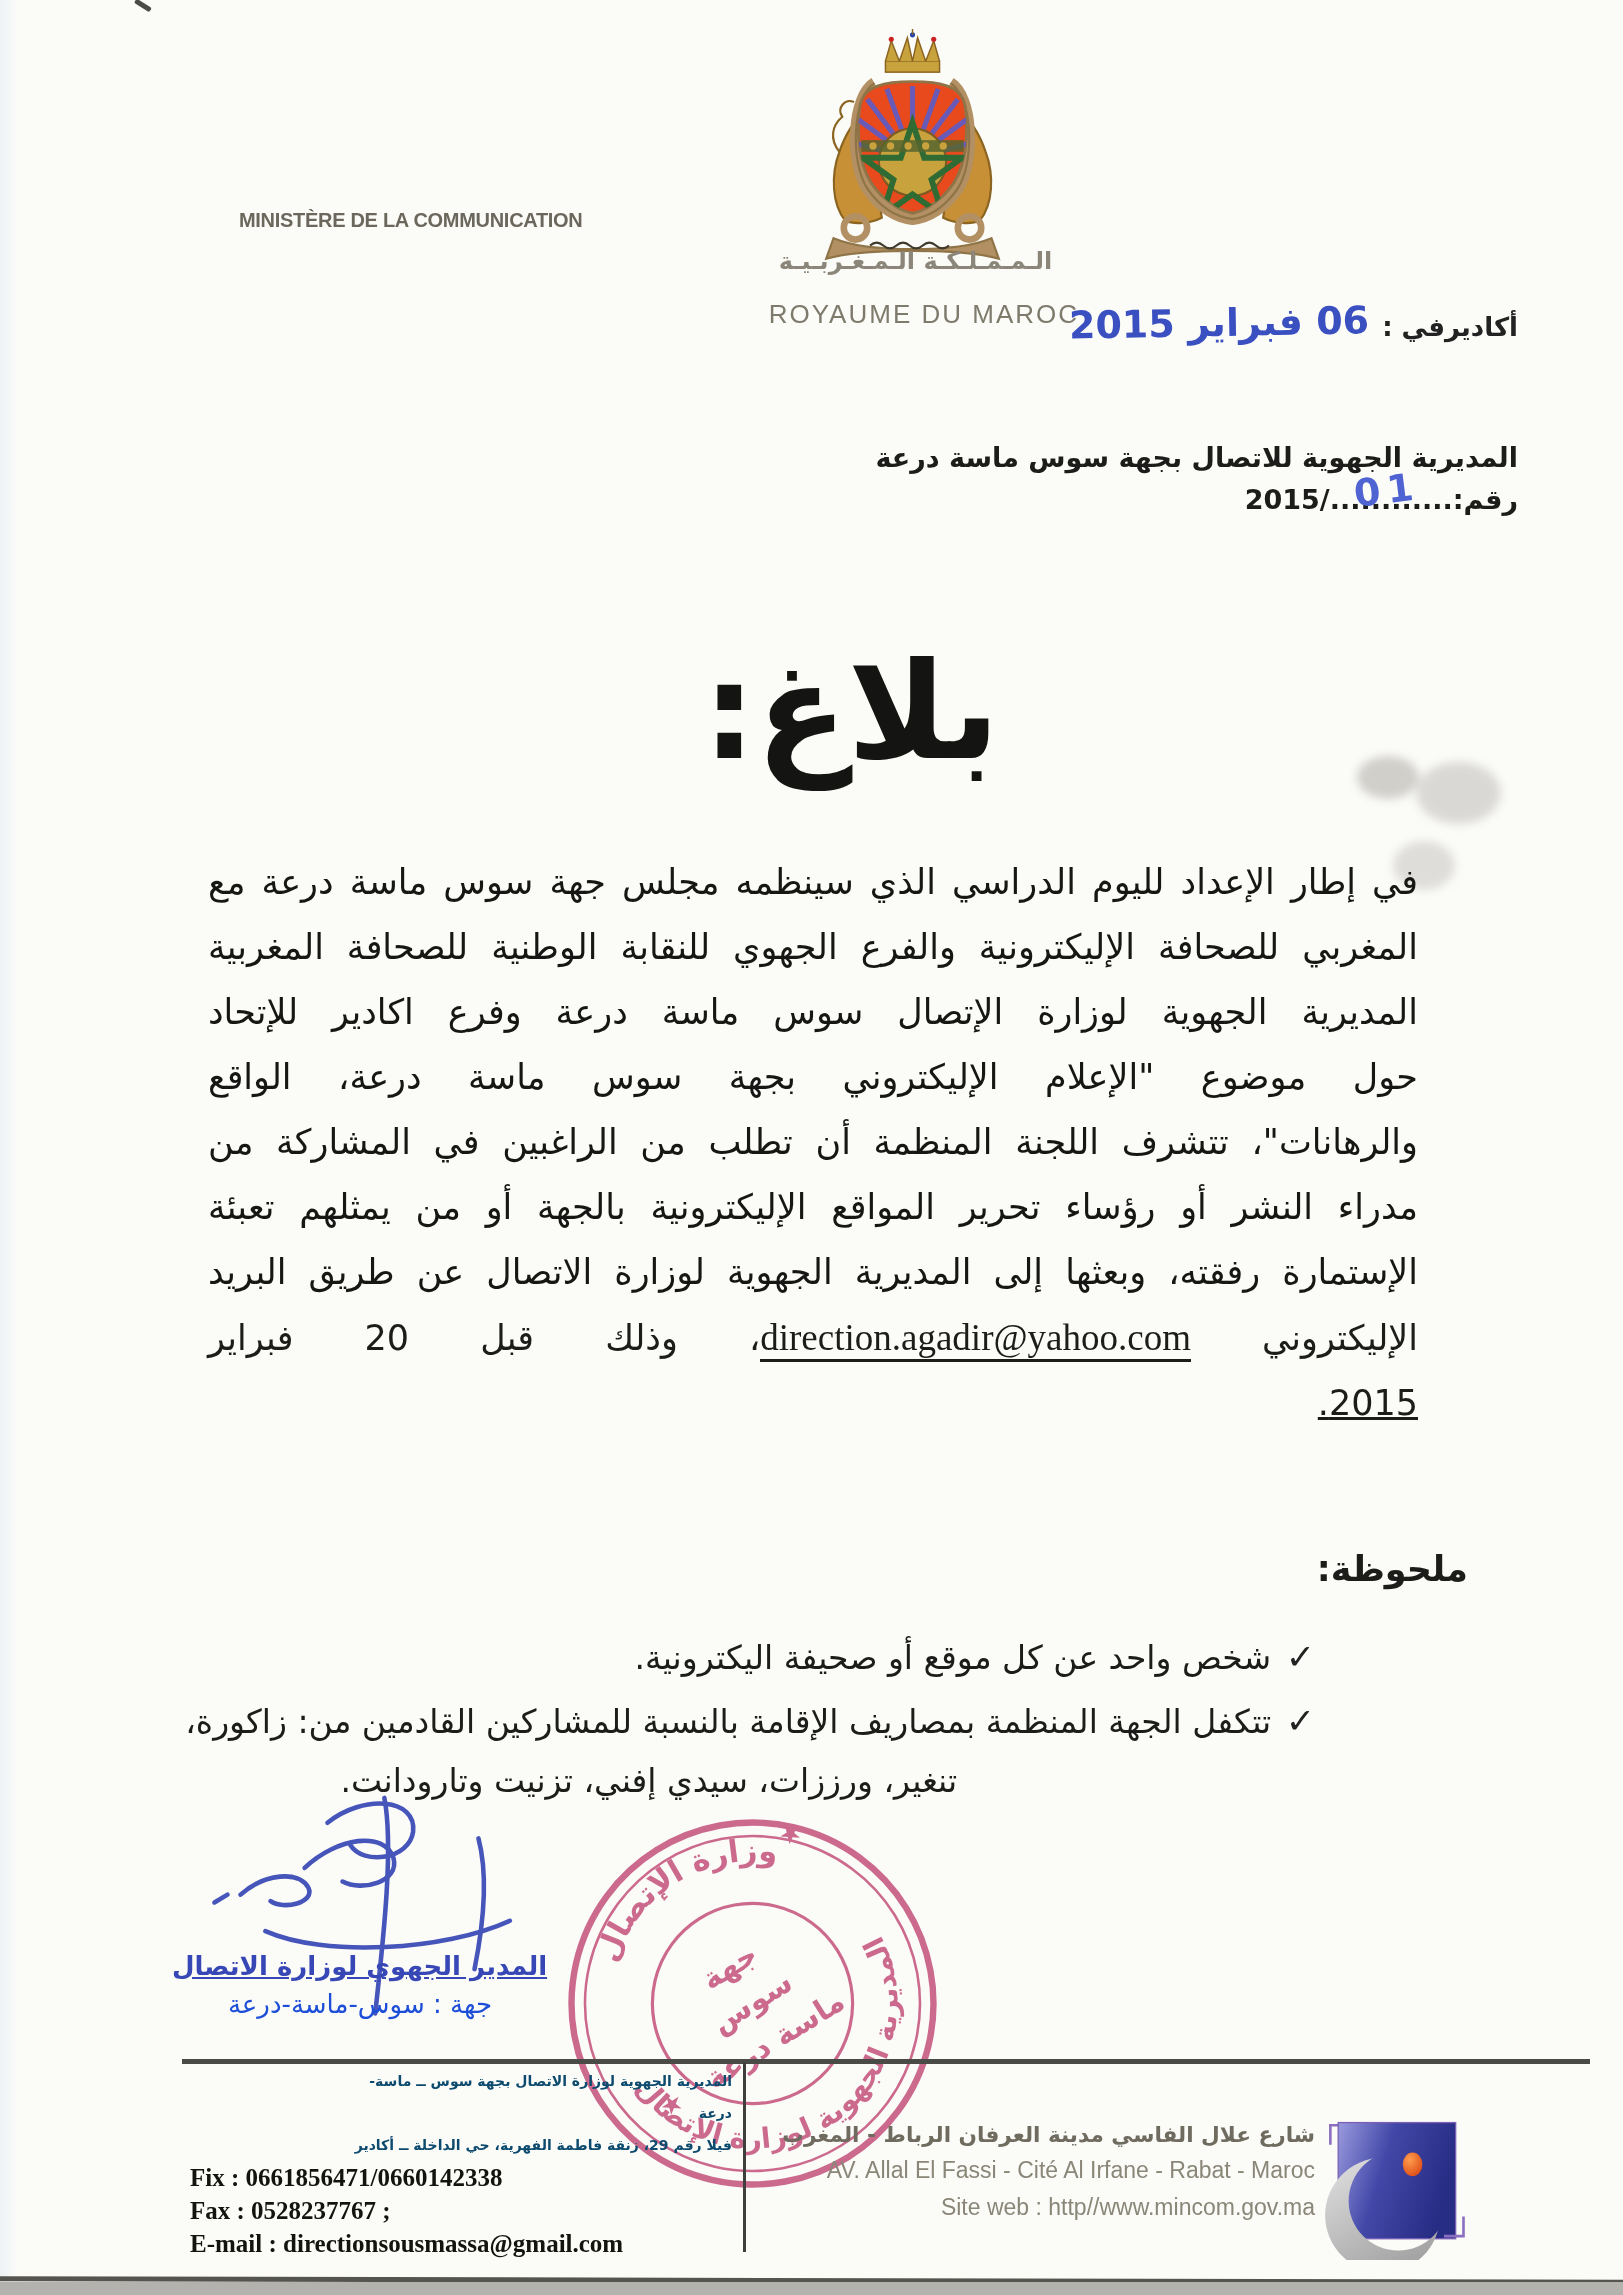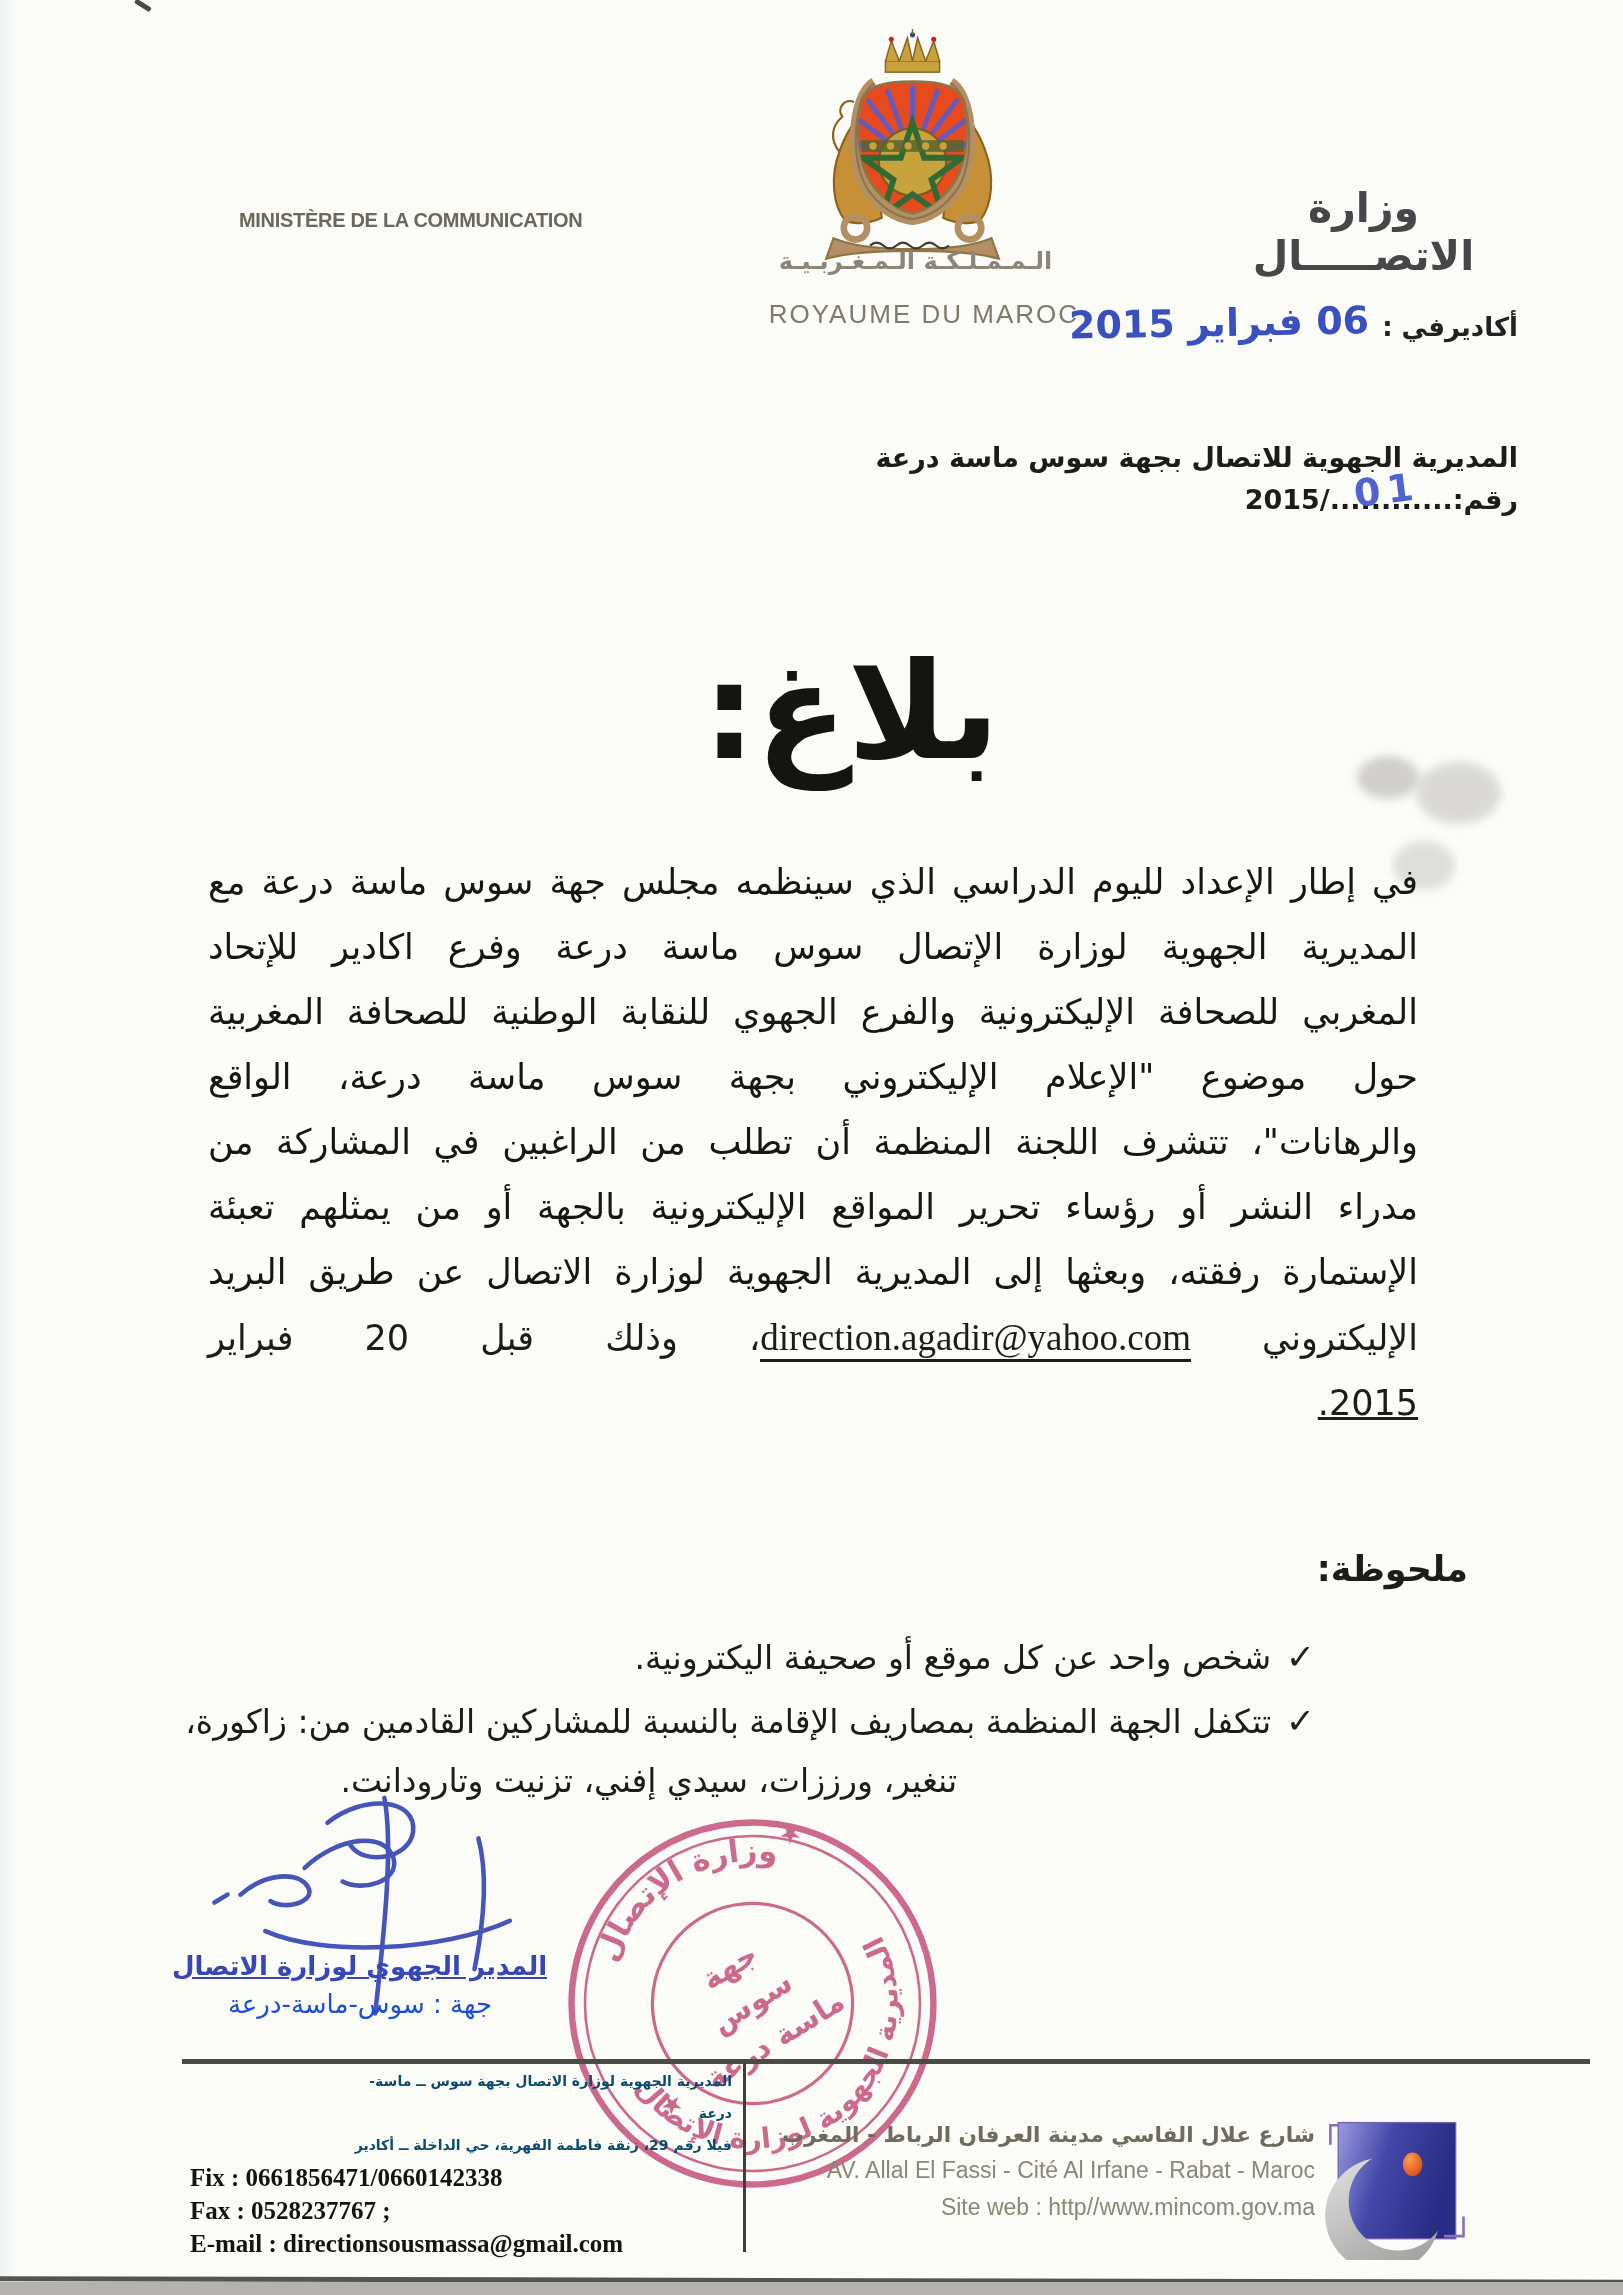--- a/index.html
+++ b/index.html
@@ -146,21 +146,20 @@
     <g>
       <circle cx="92" cy="272" r="16" fill="none" stroke="#b29063" stroke-width="9"></circle>
       <circle cx="248" cy="272" r="16" fill="none" stroke="#b29063" stroke-width="9"></circle>
       <path d="M62,286 C110,306 230,306 278,286 L288,314 C236,300 104,300 52,314 Z" fill="#b29063" stroke="#8f7448" stroke-width="3"></path>
       <path d="M112,296 q9,-8 18,0 q9,8 18,0 q9,-8 18,0 q9,8 18,0 q9,-8 18,0 q9,8 18,0" fill="none" stroke="#3f3a2c" stroke-width="3"></path>
     </g>
   </svg>
 
   <div class="abs kingdom-ar" dir="rtl">الـمـمـلـكـة الـمـغـربـيـة</div>
   <div class="abs kingdom-fr">ROYAUME DU MAROC</div>
-  <div class="abs min-ar" dir="rtl">وزارة الاتصـــــال</div>
 
   <div class="abs date-line">
     <span class="date-label">أكاديرفي :</span>
     <span class="date-stamp">06 فبراير 2015</span>
   </div>
 
   <div class="abs dir-line">المديرية الجهوية للاتصال بجهة سوس ماسة درعة</div>
 
   <div class="abs ref-line">
     <span>رقم:</span><span>............</span><span>/2015</span>
@@ -169,22 +168,22 @@
 
   <div class="abs doc-title">بلاغ:</div>
 
   <div class="abs smudge sm1"></div>
   <div class="abs smudge sm2"></div>
   <div class="abs smudge sm3"></div>
   <div class="abs slash-mark"></div>
 
   <div class="abs body-block">
     <div class="bl">في إطار الإعداد لليوم الدراسي الذي سينظمه مجلس جهة سوس ماسة درعة مع</div>
+    <div class="bl">المغربي للصحافة الإليكترونية والفرع الجهوي للنقابة الوطنية للصحافة المغربية</div>
     <div class="bl">المديرية الجهوية لوزارة الإتصال سوس ماسة درعة وفرع اكادير للإتحاد</div>
-    <div class="bl">المغربي للصحافة الإليكترونية والفرع الجهوي للنقابة الوطنية للصحافة المغربية</div>
     <div class="bl">حول موضوع "الإعلام الإليكتروني بجهة سوس ماسة درعة، الواقع</div>
     <div class="bl">والرهانات"، تتشرف اللجنة المنظمة أن تطلب من الراغبين في المشاركة من</div>
     <div class="bl">مدراء النشر أو رؤساء تحرير المواقع الإليكترونية بالجهة أو من يمثلهم تعبئة</div>
     <div class="bl">الإستمارة رفقته، وبعثها إلى المديرية الجهوية لوزارة الاتصال عن طريق البريد</div>
     <div class="bl-email">
       <span>الإليكتروني </span><span class="email-link" dir="ltr">direction.agadir@yahoo.com</span><span>، وذلك قبل 20 فبراير</span>
     </div>
     <div class="bl-last">2015.</div>
   </div>
 

